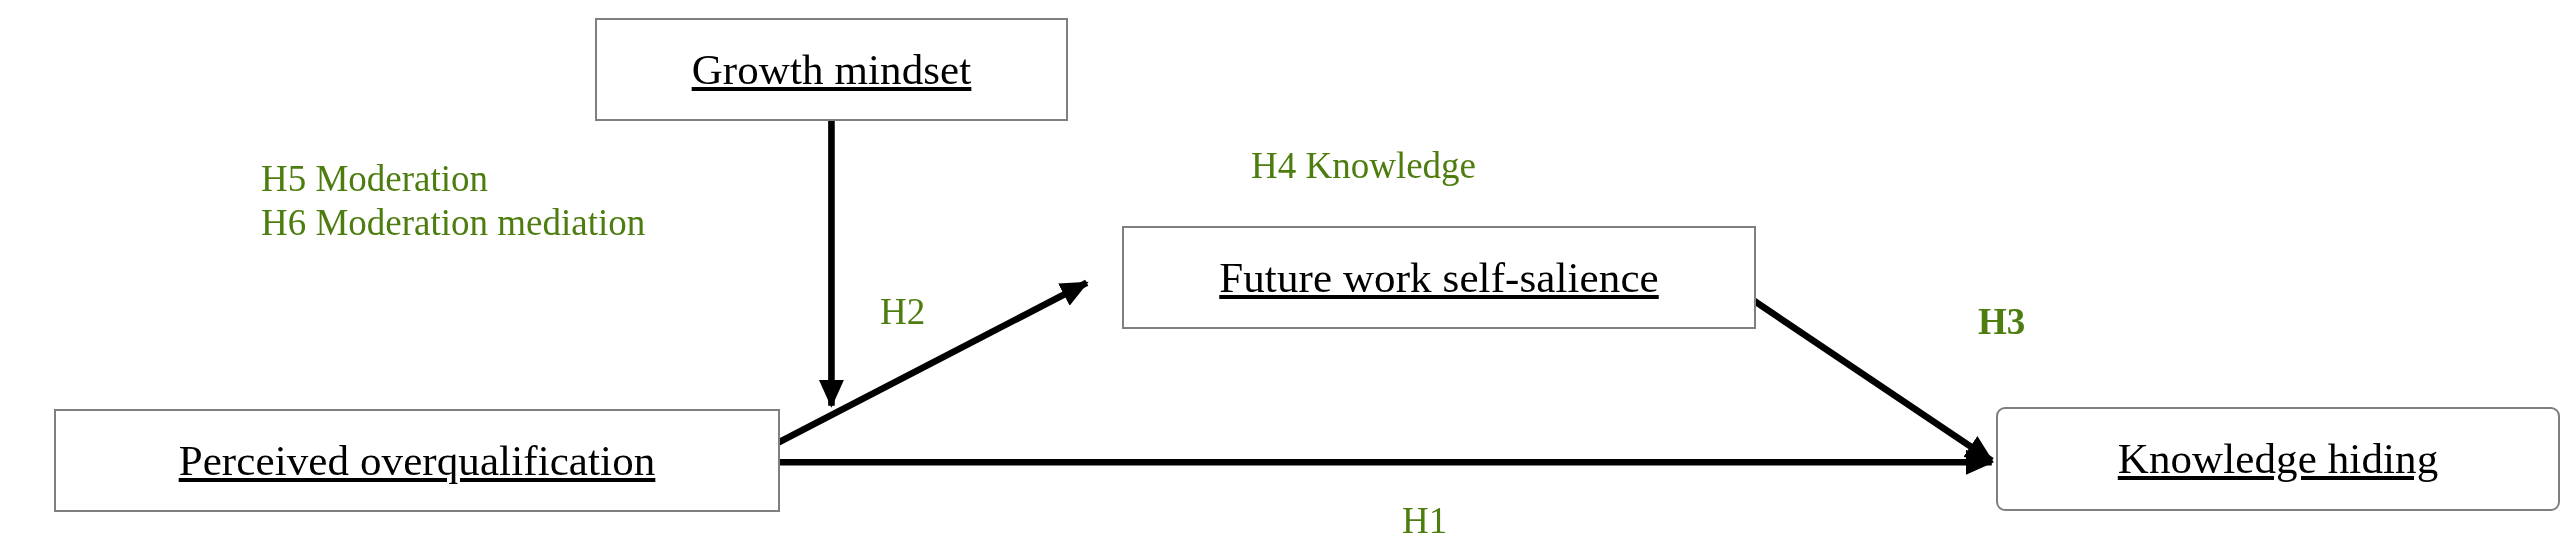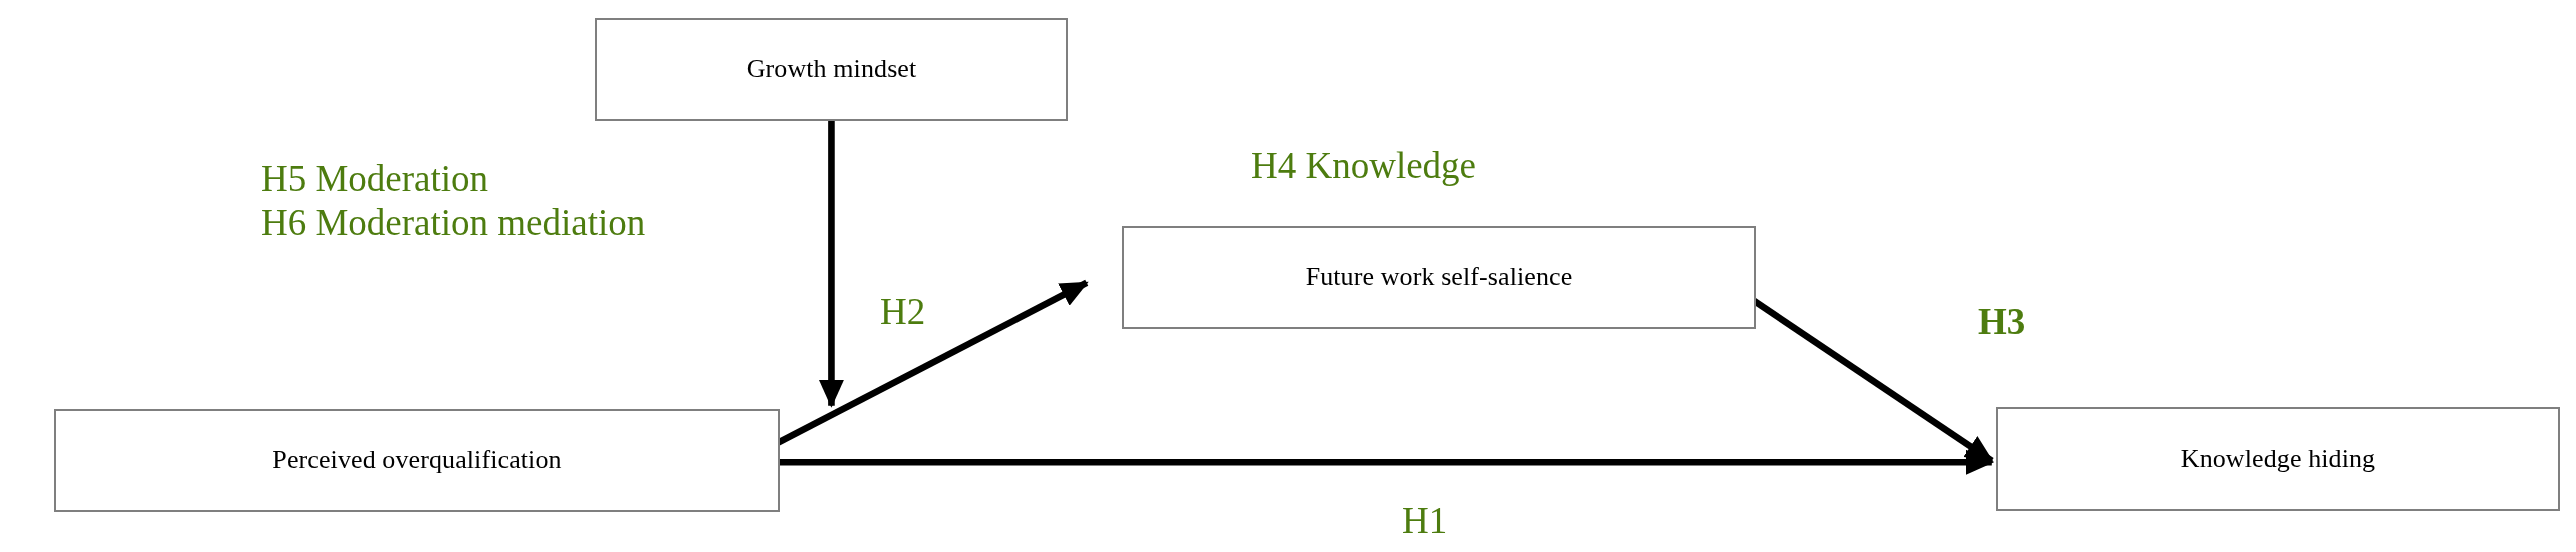--- a/index.html
+++ b/index.html
@@ -28,25 +28,26 @@
     position: absolute;
     box-sizing: border-box;
     background: #ffffff;
     border: 2.9px solid #7f7f7f;
     display: flex;
     align-items: center;
     justify-content: center;
     z-index: 3;
   }
   .node .node-label {
-    font-size: 26px;
+    font-size: 43px;
     line-height: 1.1;
     color: #000000;
     white-space: nowrap;
     letter-spacing: 0.1px;
+    text-decoration: underline;
   }
   .edge-label {
     position: absolute;
     font-size: 37px;
     line-height: 1.18;
     color: #4d7c0f;
     white-space: nowrap;
     z-index: 4;
   }
   .edge-label.multi { white-space: normal; }
@@ -81,21 +82,21 @@
   </div>
 
   <div class="node" style="left:1090px; top:226px; width:634px; height:103px;margin-left:32px;">
     <span class="node-label">Future work self-salience</span>
   </div>
 
   <div class="node" style="left:14px; top:409px; width:726px; height:103px;margin-left:40px;">
     <span class="node-label">Perceived overqualification</span>
   </div>
 
-  <div class="node" style="left:1996px; top:407px; width:564px; height:104px;">
+  <div class="node" style="left:1996px; top:407px; width:564px; height:104px;border-radius:9px;">
     <span class="node-label">Knowledge hiding</span>
   </div>
 
   <div class="edge-label multi" style="left:261px; top:157px;">
     <span class="line">H5 Moderation</span>
     <span class="line">H6 Moderation mediation</span>
   </div>
 
   <div class="edge-label" style="left:1251px; top:144px;">
     <span>H4 Knowledge</span>

